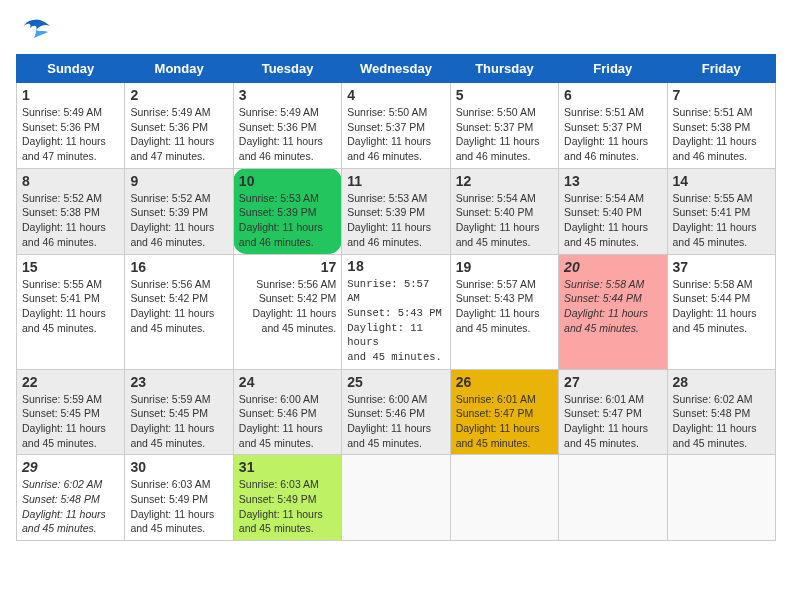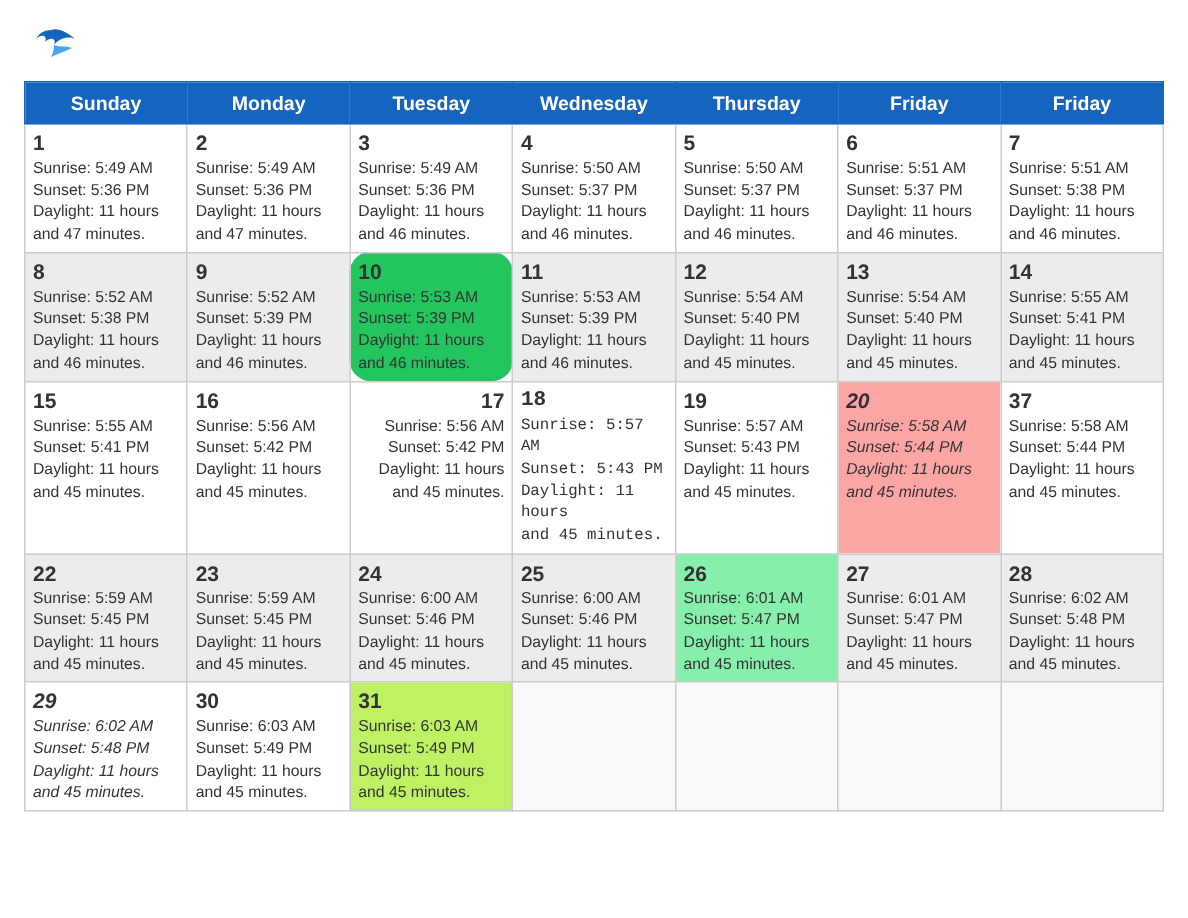--- a/index.html
+++ b/index.html
@@ -215,21 +215,21 @@
           <div class="day-info">Sunrise: 5:59 AM<br>Sunset: 5:45 PM<br>Daylight: 11 hours<br>and 45 minutes.</div>
         </td>
         <td style="background: rgb(236, 236, 236);">
           <span class="day-num">24</span>
           <div class="day-info">Sunrise: 6:00 AM<br>Sunset: 5:46 PM<br>Daylight: 11 hours<br>and 45 minutes.</div>
         </td>
         <td style="background: rgb(236, 236, 236);">
           <span class="day-num">25</span>
           <div class="day-info">Sunrise: 6:00 AM<br>Sunset: 5:46 PM<br>Daylight: 11 hours<br>and 45 minutes.</div>
         </td>
-        <td style="background: #86efac; margin-left: 36px;">
+        <td style="background: #eab308; margin-left: 36px;">
           <span class="day-num">26</span>
           <div class="day-info">Sunrise: 6:01 AM<br>Sunset: 5:47 PM<br>Daylight: 11 hours<br>and 45 minutes.</div>
         </td>
         <td style="background: rgb(236, 236, 236);">
           <span class="day-num">27</span>
           <div class="day-info">Sunrise: 6:01 AM<br>Sunset: 5:47 PM<br>Daylight: 11 hours<br>and 45 minutes.</div>
         </td>
         <td style="background: rgb(236, 236, 236);">
           <span class="day-num">28</span>
           <div class="day-info">Sunrise: 6:02 AM<br>Sunset: 5:48 PM<br>Daylight: 11 hours<br>and 45 minutes.</div>

